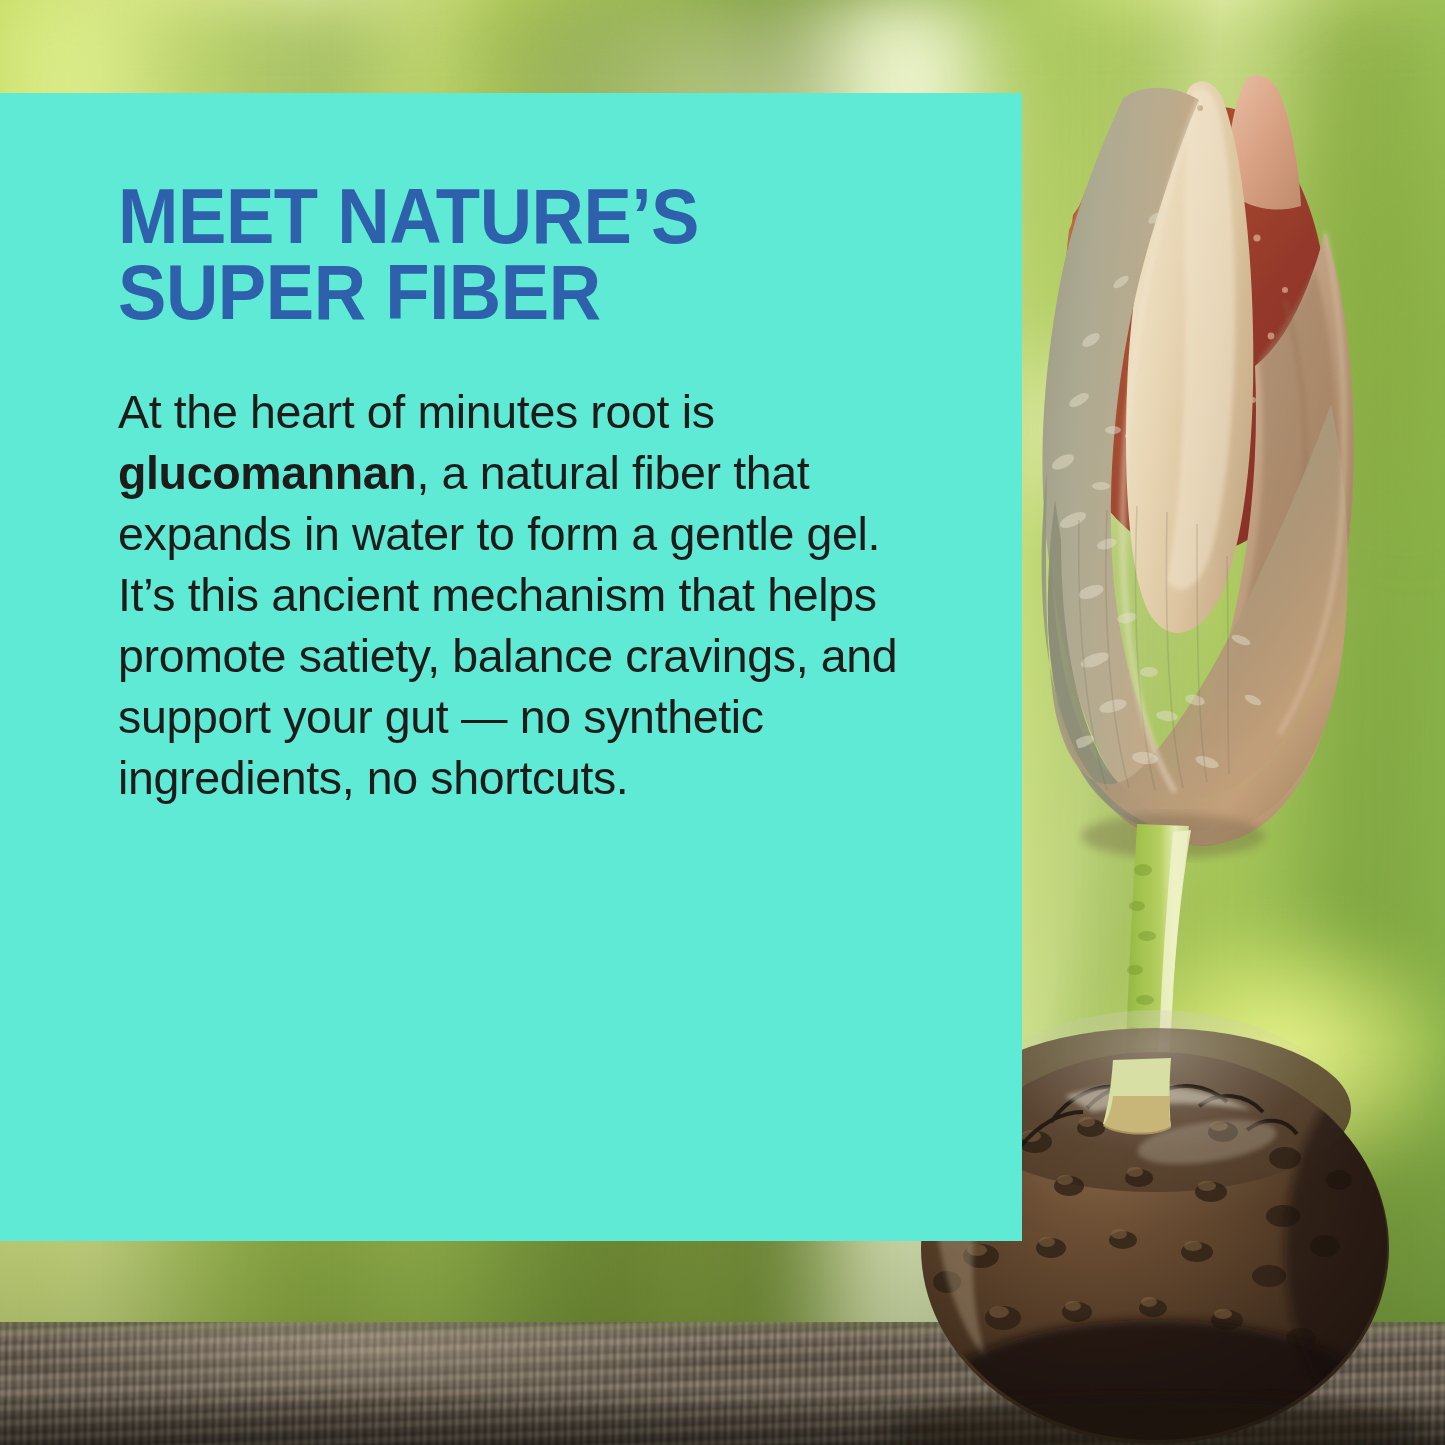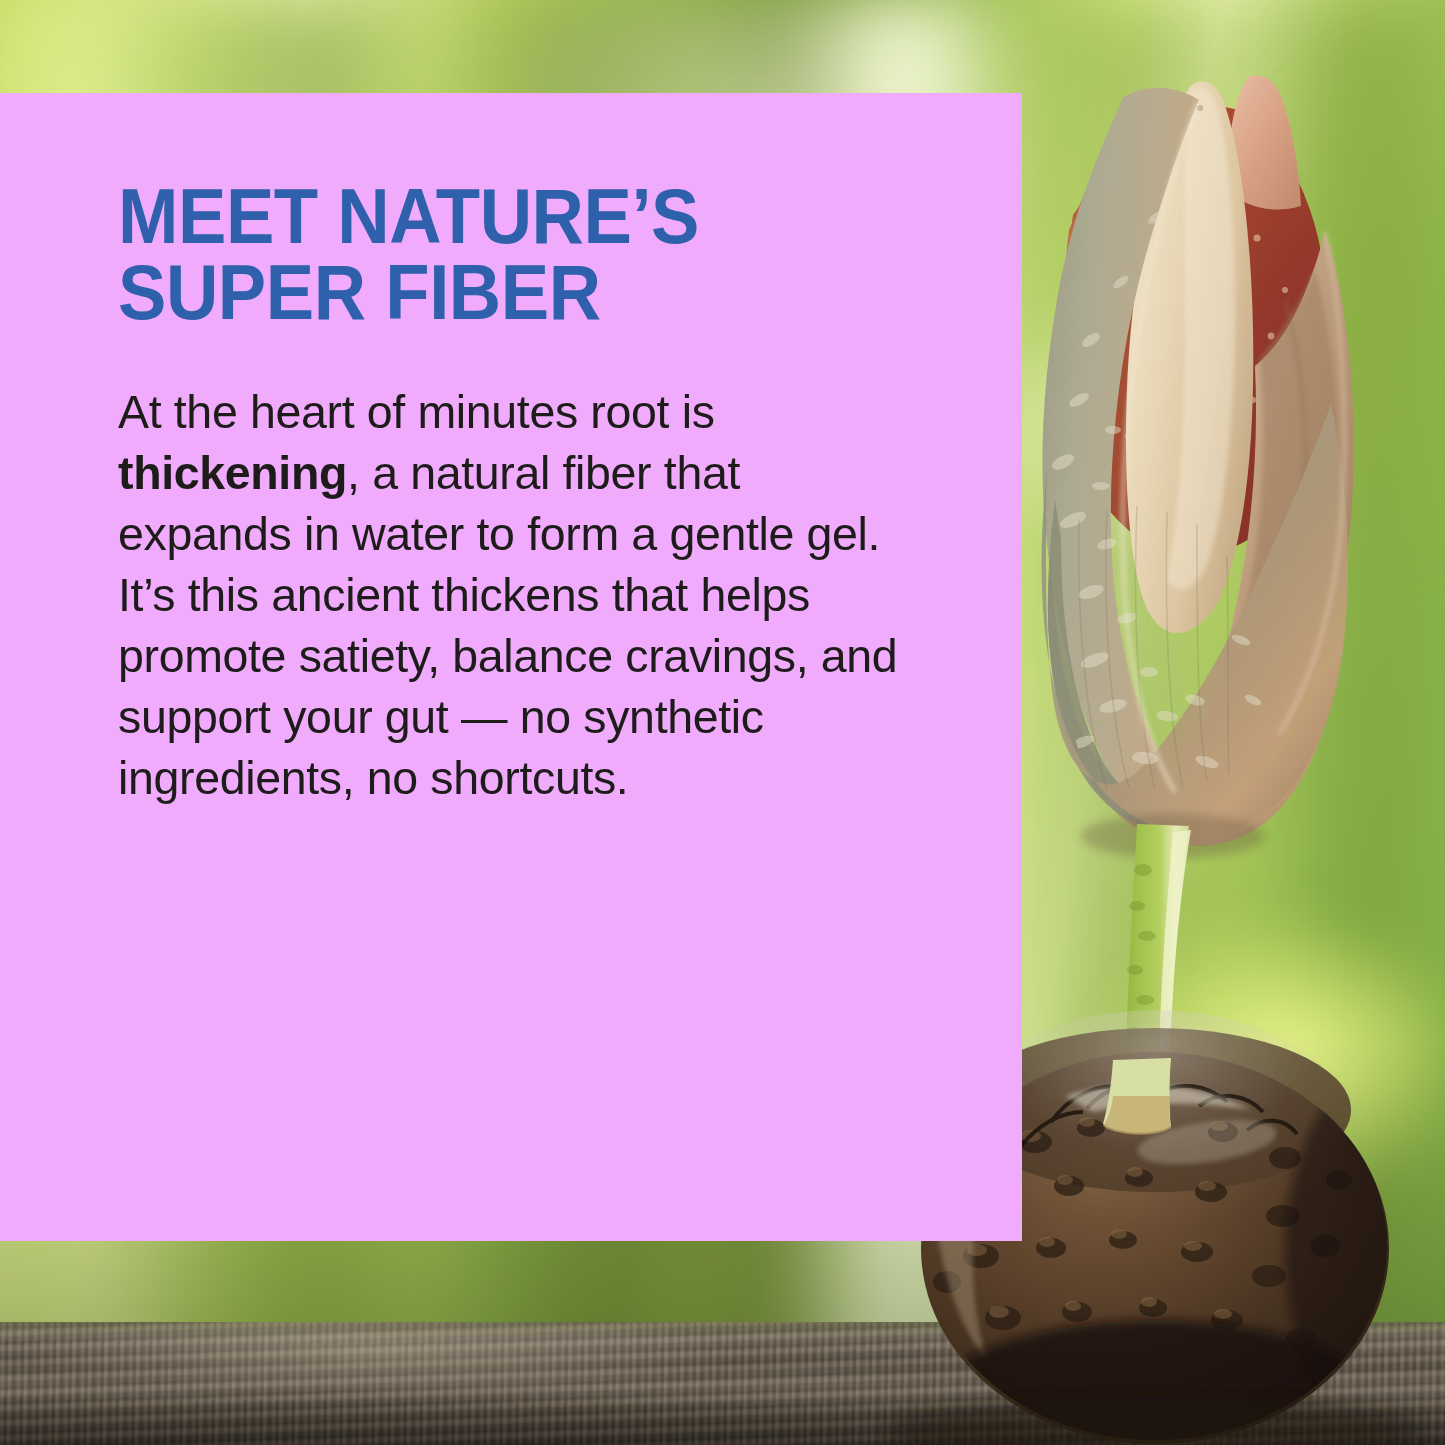--- a/index.html
+++ b/index.html
@@ -124,21 +124,21 @@
   }
   .plant svg { display: block; width: 100%; height: 100%; }
 
   
   .card {
     position: absolute;
     left: 0;
     top: 93px;
     width: 1022px;
     height: 1148px;
-    background: #f0abfc;
+    background: #5eead4;
     padding: 86px 104px 0 118px;
   }
 
   .headline {
     color: #2f60ac;
     font-family: "Liberation Sans", sans-serif;
     font-weight: 700;
     font-size: 78px;
     line-height: 0.97;
     letter-spacing: -0.5px;
@@ -456,17 +456,17 @@
       <path d="M258,1096 C256,1112 252,1120 248,1126 C262,1136 300,1138 316,1128
                C314,1118 314,1108 315,1096 Z" fill="#c2a86a" opacity="0.75"></path>
 
       <ellipse cx="300" cy="1430" rx="268" ry="34" fill="#1b140c" opacity="0.5" filter="url(#vsoft)"></ellipse>
     </svg>
   </div>
 
   <div class="card">
     <h1 class="headline">MEET NATURE’S SUPER FIBER</h1>
     <div class="body-text">
-        <p><span>At the heart of minutes root is </span><b>thickening</b><span>, a natural fiber that expands in water to form a gentle gel. It’s this ancient thickens that helps promote satiety, balance cravings, and support your gut — no synthetic ingredients, no shortcuts.</span></p>
+        <p><span>At the heart of minutes root is </span><b>glucomannan</b><span>, a natural fiber that expands in water to form a gentle gel. It’s this ancient mechanism that helps promote satiety, balance cravings, and support your gut — no synthetic ingredients, no shortcuts.</span></p>
       </div>
   </div>
 
 </div>
 
 </body></html>

